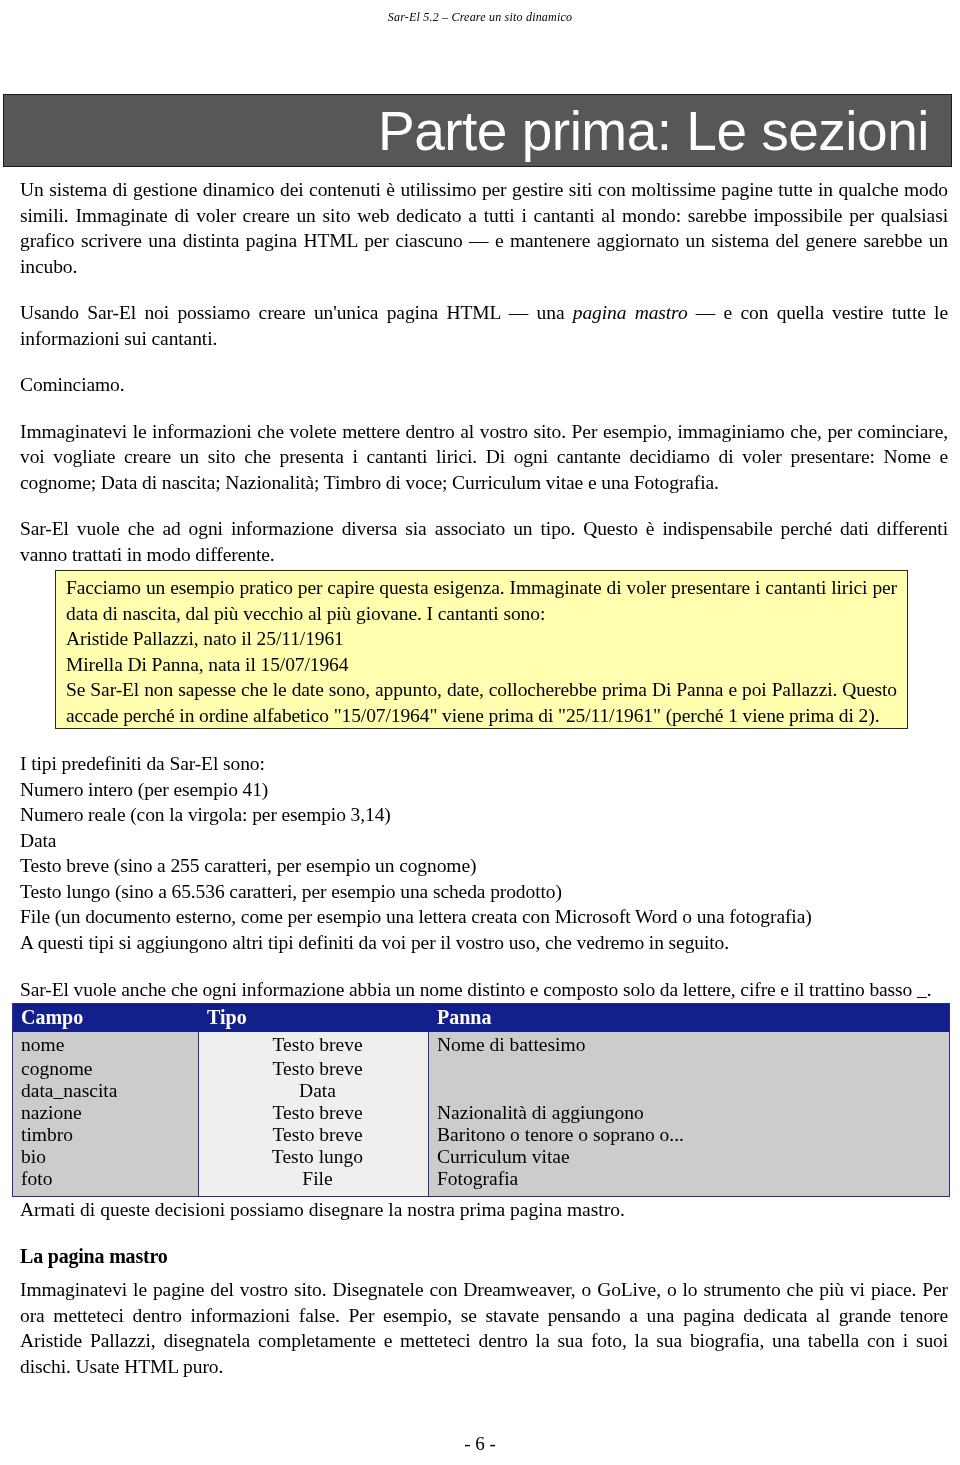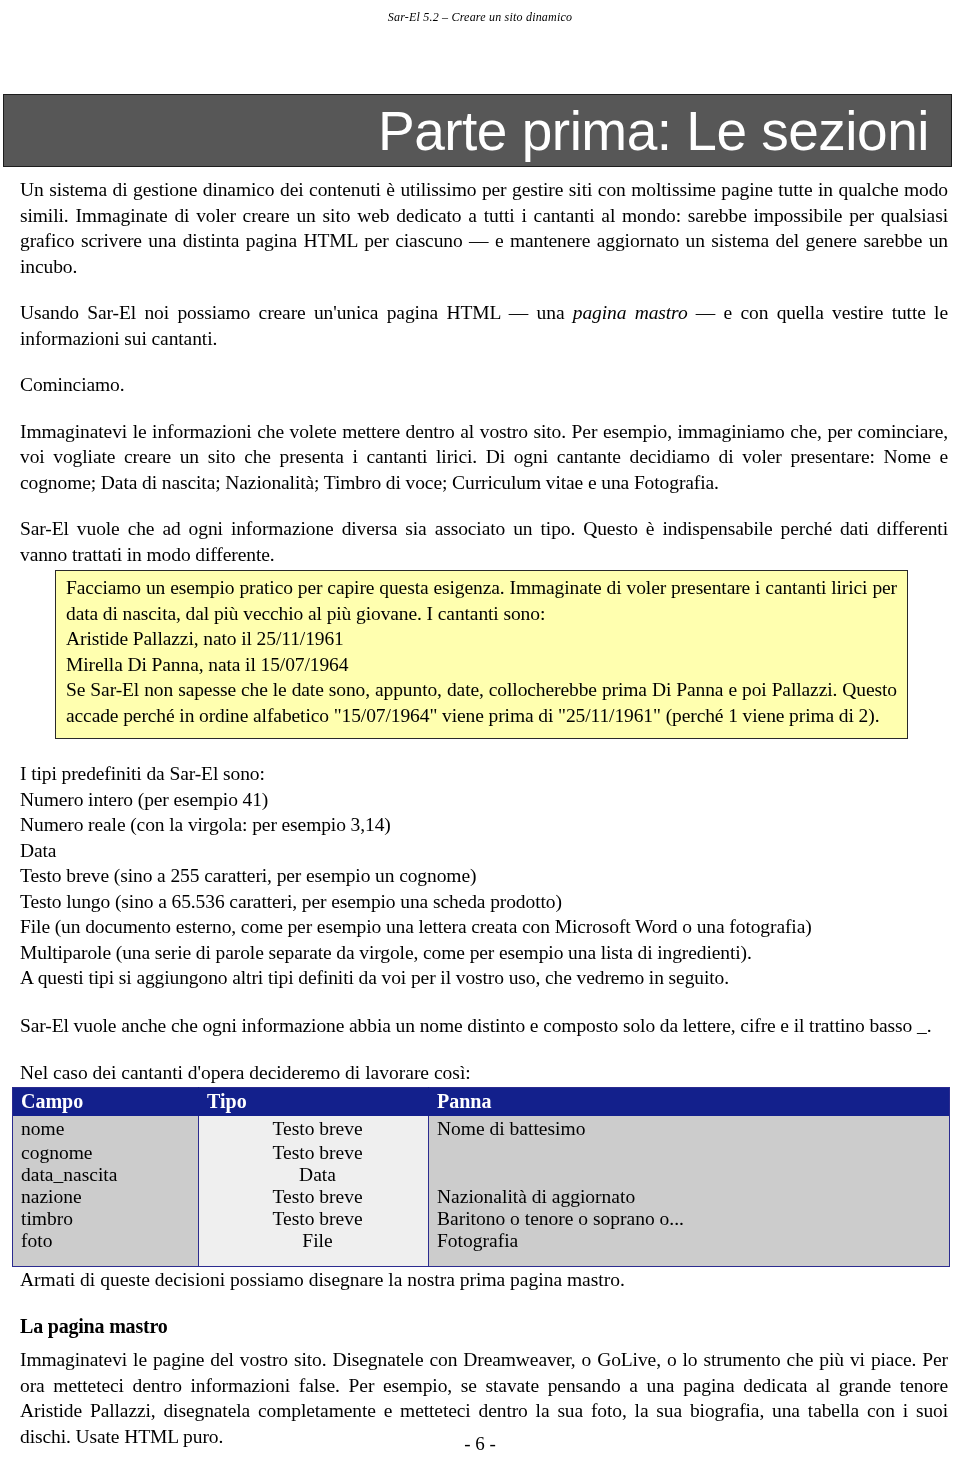--- a/index.html
+++ b/index.html
@@ -77,21 +77,21 @@
   }
   p.para.tight { margin-bottom: 0; }
   p.para.nojust { text-align: left; }
   .ital { font-style: italic; }
 
   
   .callout {
     background: #ffffaf;
     border: 1.6px solid #2a2a2a;
     margin: 3px 52px 0 55px;
-    padding: 4px 10px 10px 10px;
+    padding: 4px 10px 0 10px;
     box-sizing: border-box;
   }
   .callout-line {
     font-size: 19.5px;
     line-height: 25.5px;
     margin: 0;
     text-align: left;
     letter-spacing: -0.1px;
   }
   .callout-line.just { text-align: justify; }
@@ -136,21 +136,21 @@
     padding: 0 0 0 8px;
     vertical-align: top;
     height: 22px;
     border-right: 1.5px solid #2b2b8f;
   }
   table.fields td.col-campo { background: #cccccc; }
   table.fields td.col-tipo  { background: #efefef; text-align: center; }
   table.fields td.col-scopo { background: #cccccc; border-right: none; }
   table.fields th.col-scopo { border-right: none; }
   table.fields tr.first-row td { padding-top: 2px; height: 24px; }
-  table.fields tr.last-row td { padding-bottom: 11px; height: 25px; }
+  table.fields tr.last-row td { padding-bottom: 3px; height: 25px; }
 
   .after-table {
     margin: 0 12px 0 20px;
     font-size: 19.5px;
     line-height: 25.5px;
   }
 
   h2.section-heading.mastro { margin-top: 22px; margin-bottom: 9px; }
 
   
@@ -197,29 +197,27 @@
   </div>
 
   <div class="listing">
     <div class="lrow">I tipi predefiniti da Sar-El sono:</div>
     <div class="lrow">Numero intero (per esempio 41)</div>
     <div class="lrow">Numero reale (con la virgola: per esempio 3,14)</div>
     <div class="lrow">Data</div>
     <div class="lrow">Testo breve (sino a 255 caratteri, per esempio un cognome)</div>
     <div class="lrow">Testo lungo (sino a 65.536 caratteri, per esempio una scheda prodotto)</div>
     <div class="lrow">File (un documento esterno, come per esempio una lettera creata con Microsoft Word o una fotografia)</div>
-    <div class="lrow">Multiparole (una serie di parole separate da virgole, come per esempio una lista di ingredienti).</div>
     <div class="lrow">A questi tipi si aggiungono altri tipi definiti da voi per il vostro uso, che vedremo in seguito.</div>
   </div>
 
   <div class="listing">
     <div class="lrow">Sar-El vuole anche che ogni informazione abbia un nome distinto e composto solo da lettere, cifre e il trattino basso _.</div>
   </div>
 
-  <div class="tbl-intro">Nel caso dei cantanti d'opera decideremo di lavorare così:</div>
 
   <table class="fields">
     <colgroup>
       <col style="width:186px">
       <col style="width:230px">
       <col>
     </colgroup>
     <thead>
       <tr>
         <th>Campo</th>
@@ -239,26 +237,31 @@
         <td class="col-scopo"></td>
       </tr>
       <tr>
         <td class="col-campo">data_nascita</td>
         <td class="col-tipo">Data</td>
         <td class="col-scopo"></td>
       </tr>
       <tr>
         <td class="col-campo">nazione</td>
         <td class="col-tipo">Testo breve</td>
-        <td class="col-scopo">Nazionalità di aggiornato</td>
+        <td class="col-scopo">Nazionalità di aggiungono</td>
       </tr>
       <tr>
         <td class="col-campo">timbro</td>
         <td class="col-tipo">Testo breve</td>
         <td class="col-scopo">Baritono o tenore o soprano o...</td>
+      </tr>
+      <tr>
+        <td class="col-campo">bio</td>
+        <td class="col-tipo">Testo lungo</td>
+        <td class="col-scopo">Curriculum vitae</td>
       </tr>
       <tr class="last-row">
         <td class="col-campo">foto</td>
         <td class="col-tipo">File</td>
         <td class="col-scopo">Fotografia</td>
       </tr>
     </tbody>
   </table>
 
   <div class="after-table">Armati di queste decisioni possiamo disegnare la nostra prima pagina mastro.</div>

